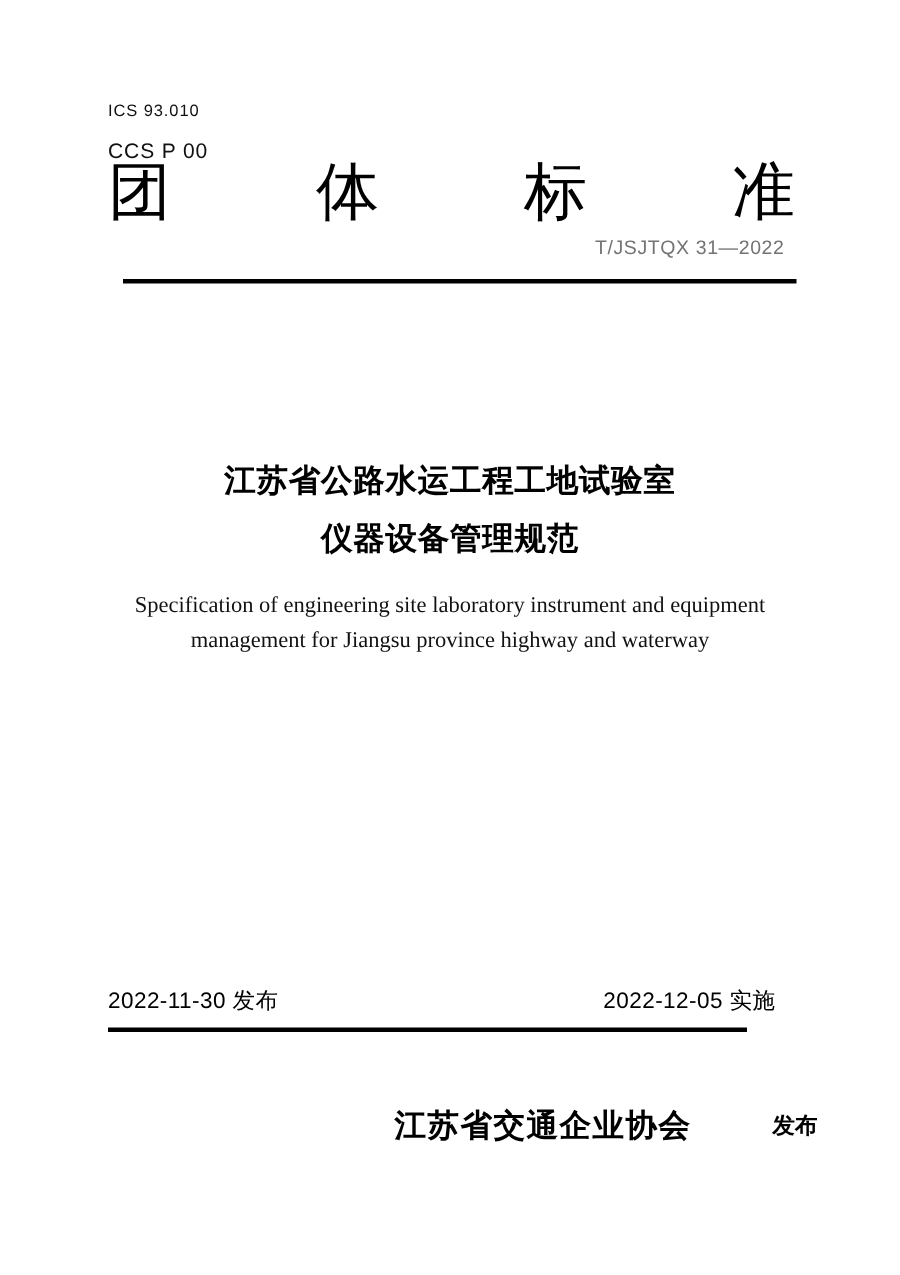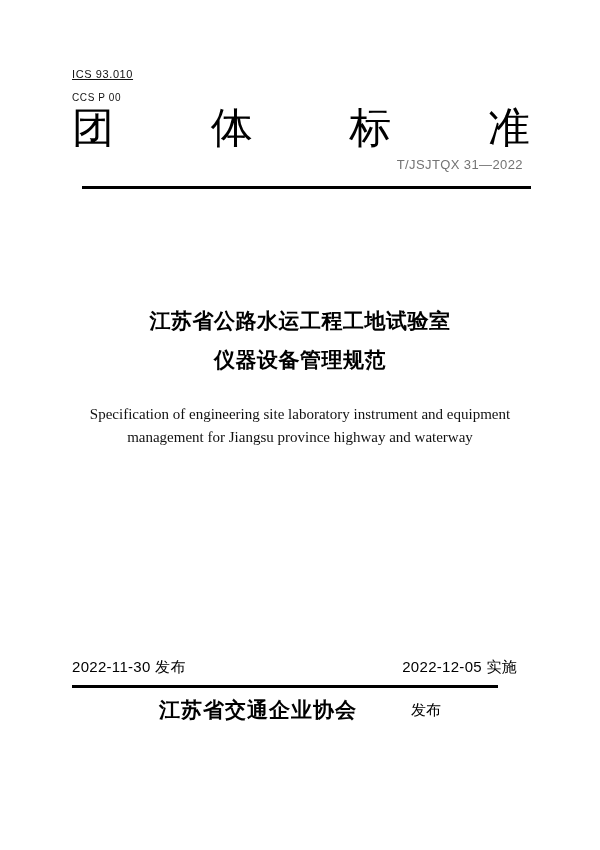--- a/index.html
+++ b/index.html
@@ -16,27 +16,26 @@
   }
 
   
   .ics-code {
     position: absolute;
     left: 72px;
     top: 68px;
     font-size: 11px;
     letter-spacing: 0.6px;
     color: #111111;
-    text-decoration: underline;
   }
   .ccs-code {
     position: absolute;
     left: 72px;
     top: 92px;
-    font-size: 10px;
+    font-size: 14px;
     letter-spacing: 0.6px;
     color: #111111;
   }
 
   
   .standard-type {
     position: absolute;
     left: 72px;
     right: 70px;
     top: 106px;
@@ -88,21 +87,21 @@
     font-weight: bold;
     letter-spacing: 0.5px;
     color: #000000;
   }
 
   
   .doc-subtitle {
     position: absolute;
     left: 60px;
     width: 480px;
-    top: 403px;
+    top: 393px;
     text-align: center;
     font-family: "Liberation Serif", serif;
     font-size: 15px;
     line-height: 23px;
     color: #111111;
   }
 
   
   .dates-row {
     position: absolute;
@@ -114,35 +113,35 @@
     font-size: 15px;
     letter-spacing: 0.3px;
     color: #000000;
   }
 
   
   .publisher-row {
     position: absolute;
     left: 55px;
     width: 490px;
-    top: 696px;
+    top: 736px;
     display: flex;
-    justify-content: center;
+    justify-content: flex-end;
     align-items: center;
     gap: 54px;
   }
   .publisher-name {
     font-size: 21px;
     font-weight: bold;
     letter-spacing: 1px;
     color: #000000;
   }
   .publish-label {
     font-size: 15px;
-    font-weight: normal;
+    font-weight: bold;
     color: #000000;
   }
 </style>
 </head>
 <body>
 
 <div class="page">
 
   <div class="ics-code">ICS 93.010</div>
 

